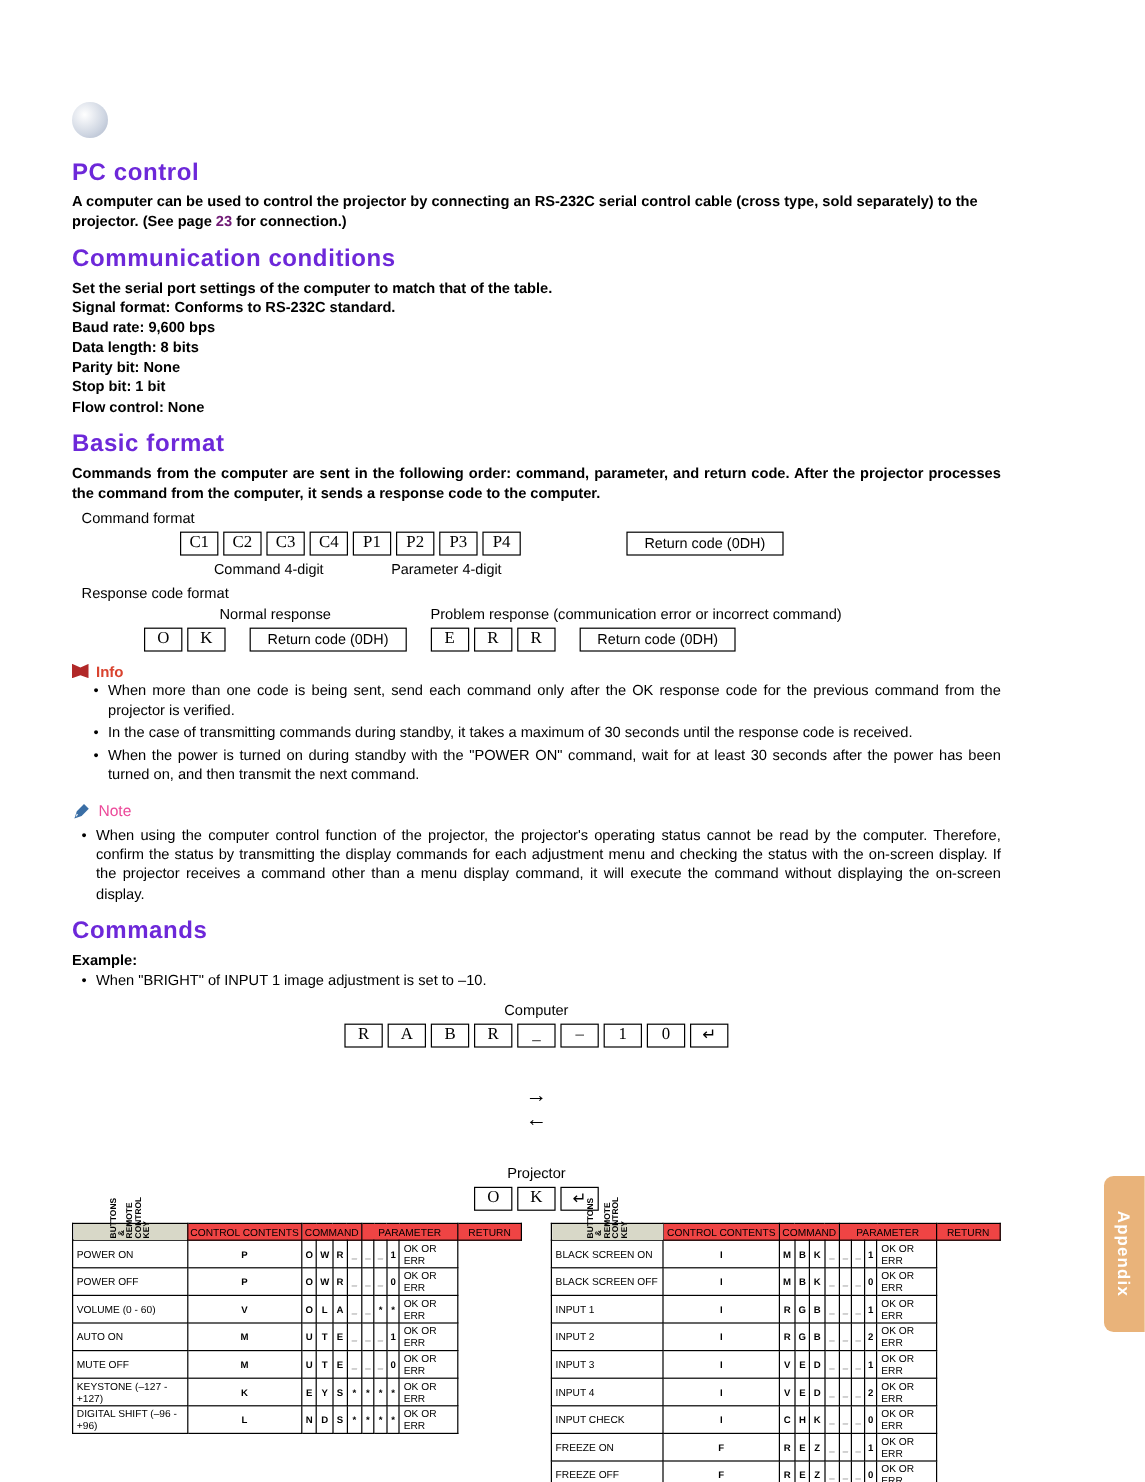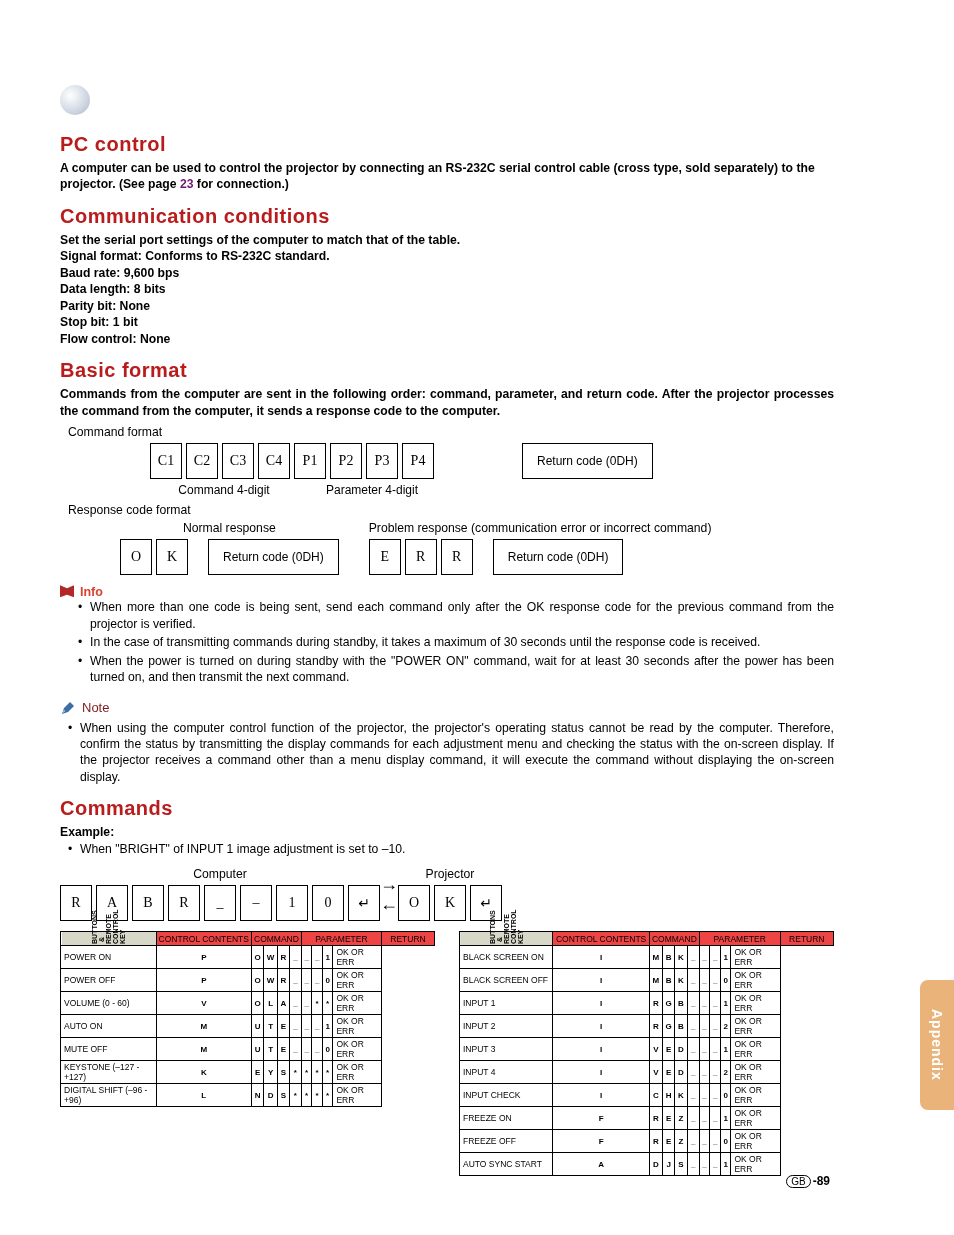--- a/index.html
+++ b/index.html
@@ -36,51 +36,51 @@
   }
   .title-wrap { display:flex; align-items:center; gap:10px; margin-bottom:18px; }
   .bullet-icon {
     width: 30px; height: 30px; border-radius: 50%;
     background: radial-gradient(circle at 35% 35%, #fff 0%, #cfd6e2 60%, #aab4c8 100%);
   }
   h1 { font-size: 25px; font-weight: bold; }
   h2.section {
     font-family: "Arial Black", Arial, sans-serif;
     font-weight: 900;
-    color: #b91c1c;
+    color: #6d28d9;
     font-size: 20px;
     margin-top: 12px;
     margin-bottom: 4px;
     letter-spacing: 0.5px;
   }
   p.body, .body { font-size: 12.2px; line-height: 1.35; }
   .bold { font-weight: bold; }
   .info-head { color:#d9432f; font-weight:bold; font-size:12.5px; display:flex; align-items:flex-start; gap:6px; margin-top:10px; }
-  .note-head { color:#7f1d1d; font-size:13px; display:flex; align-items:center; gap:6px; margin-top:14px; margin-bottom:4px;}
+  .note-head { color:#ec4899; font-size:13px; display:flex; align-items:center; gap:6px; margin-top:14px; margin-bottom:4px;}
   .book-icon { width:14px; height:12px; background:#b12828; clip-path: polygon(0 0,50% 25%,100% 0,100% 100%,50% 80%,0 100%); display:inline-block;}
   .hand-icon { width:16px; height:16px; display:inline-block; }
   ul.bullets { list-style: none; padding-left: 14px; }
   ul.bullets li { font-size:12.2px; line-height:1.35; text-align: justify; margin-bottom:2px; position:relative; }
   ul.bullets li::before { content:"•"; position:absolute; left:-12px; }
 
   .fmt-label { font-size:12.2px; margin:6px 0 4px 0; }
   .cell-row { display:flex; align-items:center; gap:4px; }
   .cell {
-    border:1px solid #000; width:32px; height:36px;
+    border:1px solid #000; width:32px; height:20px;
     display:flex; align-items:center; justify-content:center;
     font-family: "Times New Roman", serif; font-size:14px;
   }
   .cell.wide { width:auto; padding:0 14px; font-family: Arial; font-size:12px;}
   .under-labels { display:flex; font-size:12px; margin-top:4px; }
   .sub-label { font-size:12px; }
 
   .arrow-col { display:flex; flex-direction:column; gap:2px; font-size:18px; line-height:1;}
   .center-label { font-size:12.2px; text-align:center; margin-bottom:4px;}
 
-  .example-row { display:flex; align-items:center; margin:10px 0 10px 0;}
+  .example-row { display:flex; align-items:center; gap:30px; margin:10px 0 10px 0;flex-direction:column;}
 
   .cmd-tables { display:flex; gap:24px; align-items:flex-start; }
   table.cmd {
     border-collapse: collapse;
     font-size: 8.5px;
   }
   table.cmd th, table.cmd td {
     border:1px solid #000;
     padding:1px 2px;
     height:14px;
@@ -148,21 +148,21 @@
       <div style="width:80px;"></div>
       <div class="cell wide">Return code (0DH)</div>
     </div>
     <div class="under-labels">
       <div style="width:148px; text-align:center;" class="sub-label">Command 4-digit</div>
       <div style="width:148px; text-align:center;" class="sub-label">Parameter 4-digit</div>
     </div>
   </div>
 
   <div class="fmt-label" style="margin-left:8px; margin-top:6px;">Response code format</div>
-  <div style="display:flex; gap:30px; margin-left:60px;align-items:center;">
+  <div style="display:flex; gap:20px; margin-left:60px;align-items:center;">
     <div>
       <div class="center-label">Normal response</div>
       <div class="cell-row">
         <div class="cell">O</div>
         <div class="cell">K</div>
         <div style="width:12px;"></div>
         <div class="cell wide">Return code (0DH)</div>
       </div>
     </div>
     <div>

